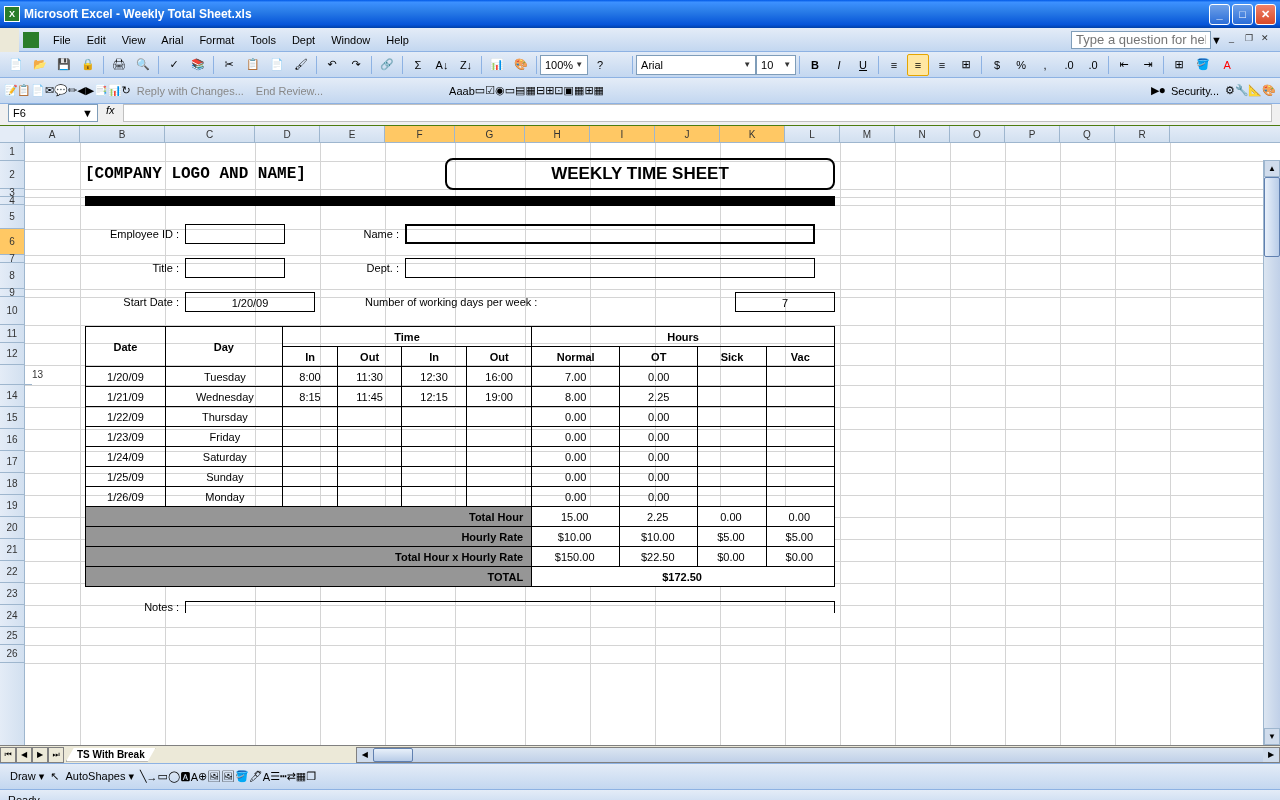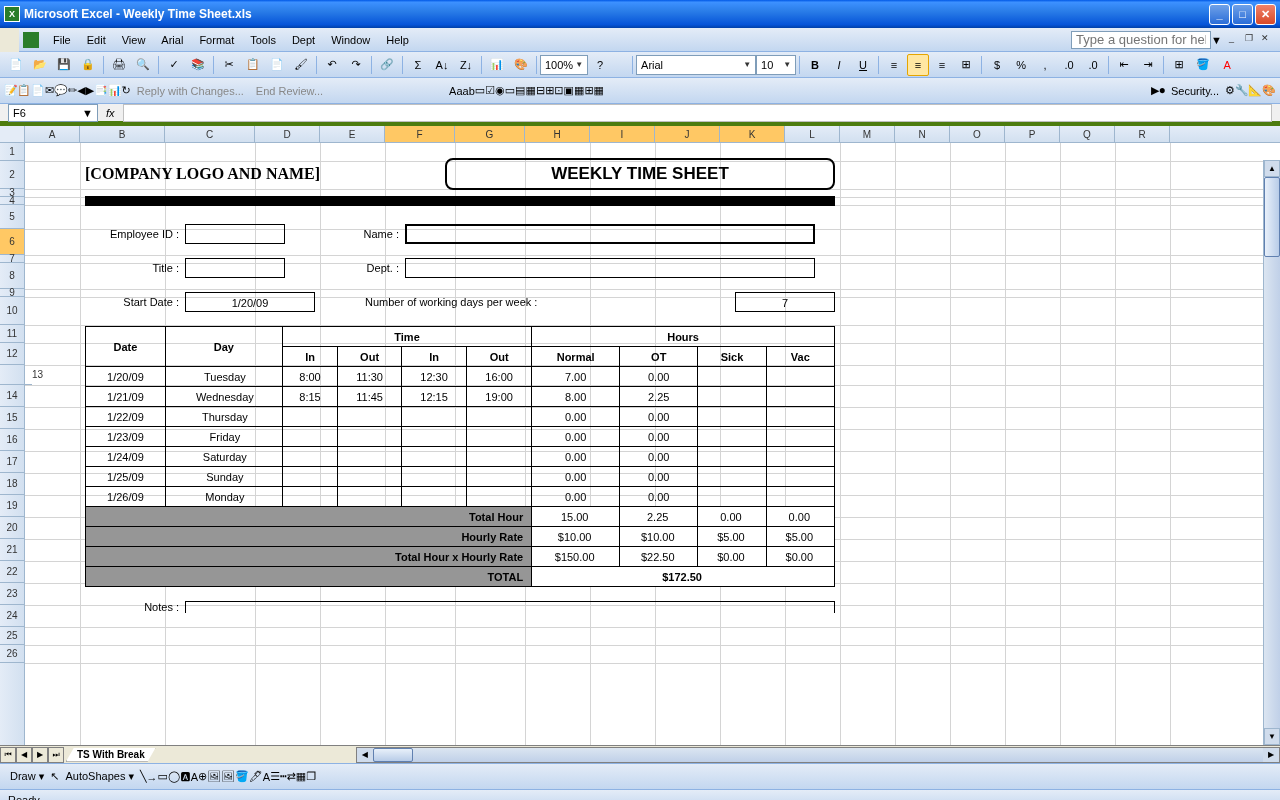--- a/index.html
+++ b/index.html
@@ -26,21 +26,21 @@
 
 .toolbar { background: linear-gradient(#e4ecf7, #c3d7f0); height: 26px; display: flex; align-items: center; padding: 0 4px; border-bottom: 1px solid #8db2e3; }
 .toolbar .tbtn { width: 22px; height: 22px; display: flex; align-items: center; justify-content: center; margin: 0 1px; cursor: default; border-radius: 2px; }
 .toolbar .sep { width: 1px; height: 18px; background: #8db2e3; margin: 0 3px; }
 .toolbar .combo { background: white; border: 1px solid #7f9db9; height: 20px; padding: 0 4px; display: flex; align-items: center; font-size: 11px; }
 .toolbar .drop { font-size: 8px; margin-left: 2px; color: #333; }
 
 .toolbar2 { background: linear-gradient(#e4ecf7, #c3d7f0); height: 26px; display: flex; align-items: center; padding: 0 4px; border-bottom: 1px solid #8db2e3; }
 
 
-.formula-row { background: #f0f0f0; height: 22px; display: flex; align-items: center; border-bottom: 5px solid #4d7c0f; }
+.formula-row { background: #f0f0f0; height: 22px; display: flex; border-bottom: 1px solid #4d7c0f; }
 .name-box { width: 90px; background: white; border: 1px solid #7f9db9; height: 18px; margin-left: 8px; padding: 0 4px; display: flex; align-items: center; }
 .fx { margin: 0 8px; font-style: italic; font-size: 11px; }
 .formula-bar { flex: 1; background: white; border: 1px solid #c0c0c0; height: 18px; margin-right: 8px; }
 
 
 .grid-container { display: flex; height: 602px; background: white; }
 .row-headers { width: 25px; background: linear-gradient(to right, #e4ecf7, #d2e0f0); border-right: 1px solid #9eb6ce; }
 .col-headers { height: 17px; background: linear-gradient(#e4ecf7, #d2e0f0); display: flex; border-bottom: 1px solid #9eb6ce; }
 .corner { width: 25px; height: 17px; background: #e4ecf7; border-right: 1px solid #9eb6ce; border-bottom: 1px solid #9eb6ce; }
 .ch { border-right: 1px solid #9eb6ce; text-align: center; font-size: 10px; line-height: 17px; color: #333; }
@@ -49,21 +49,21 @@
 .rh.sel { background: #ffc864; }
 .rh.small { height: 8px; }
 .grid-body { flex: 1; position: relative; overflow: hidden; }
 .gridlines { position: absolute; inset: 0; pointer-events: none; }
 .vline { position: absolute; top: 0; bottom: 0; width: 1px; background: #d4d4d4; }
 .hline { position: absolute; left: 0; right: 0; height: 1px; background: #d4d4d4; }
 
 
 .sheet { position: absolute; left: 60px; top: 15px; width: 750px; }
 .header-row { display: flex; align-items: center; gap: 10px; margin-bottom: 6px; }
-.company { font-weight: bold; font-size: 16px; font-family: Liberation Serif, serif; }
+.company { font-weight: bold; font-size: 16px; font-family: Liberation Mono, monospace; }
 .title-box { border: 2px solid black; border-radius: 8px; padding: 4px 40px; font-weight: bold; font-size: 17px; font-family: Arial; margin-left: auto; margin-right: 0; width: 390px; text-align: center; }
 .black-bar { background: black; height: 10px; margin: 4px 0 18px 0; }
 .form-row { display: flex; align-items: center; margin-bottom: 14px; font-size: 11px; }
 .form-label { width: 100px; text-align: right; padding-right: 6px; }
 .form-input { border: 1px solid black; height: 20px; width: 100px; }
 .form-input.wide { width: 410px; }
 .form-input.sel { border: 2px solid black; }
 .form-input.val { text-align: center; line-height: 20px; }
 
 
@@ -96,21 +96,21 @@
 
 .vscroll { position: absolute; right: 0; top: 17px; bottom: 0; width: 17px; background: linear-gradient(to right,#dbe5f1, #c0d0e8); border-left: 1px solid #9eb6ce; }
 .vscroll .arr { height: 17px; background: #d0dcec; font-size: 8px; display: flex; align-items: center; justify-content: center; border: 1px solid #9eb6ce; }
 .vscroll .thumb { position: absolute; top: 17px; left: 0; right: 0; height: 80px; background: linear-gradient(to right,#e8f0fa, #b8cce8); border: 1px solid #6080b0; border-radius: 2px; }
 </style>
 </head>
 <body>
 
 <div class="titlebar">
   <div class="icon">X</div>
-  <div class="title">Microsoft Excel - Weekly Time Sheet.xls</div>
+  <div class="title">Microsoft Excel - Weekly Total Sheet.xls</div>
   <div class="win-btns">
     <div class="win-btn win-min">_</div>
     <div class="win-btn win-max">□</div>
     <div class="win-btn win-close">✕</div>
   </div>
 </div>
 
 <div class="menubar">
   <div class="menu-icon"></div>
   <div class="menu-item">File</div>

